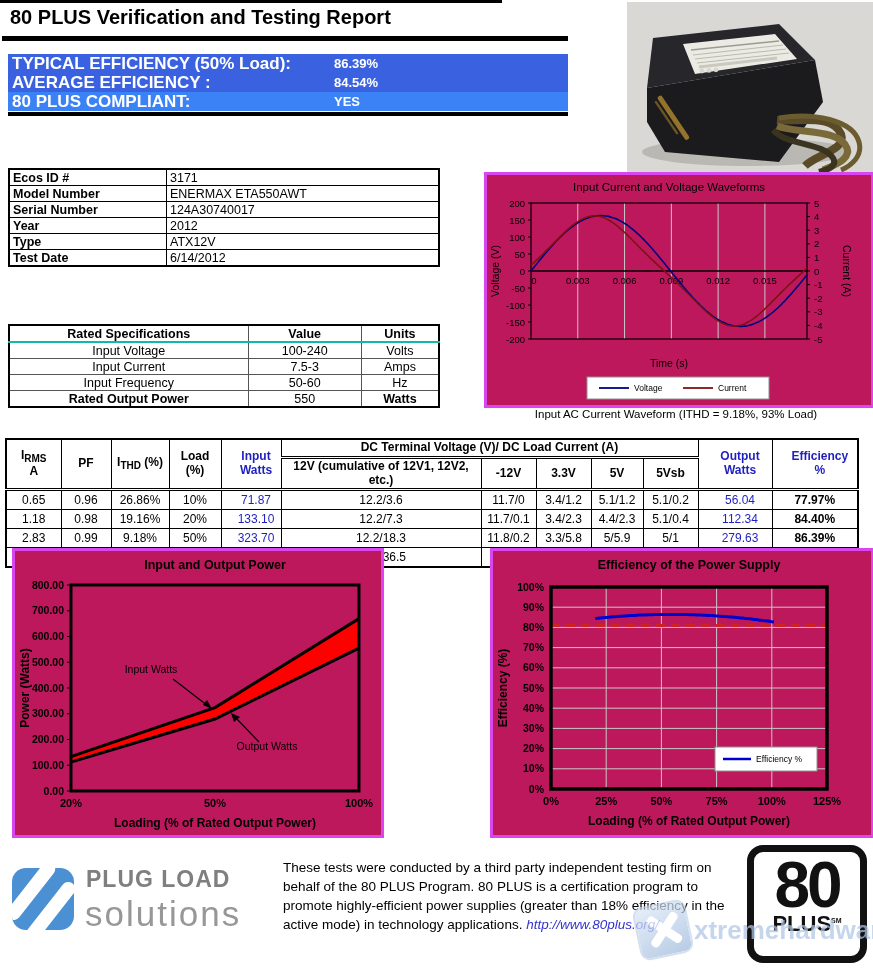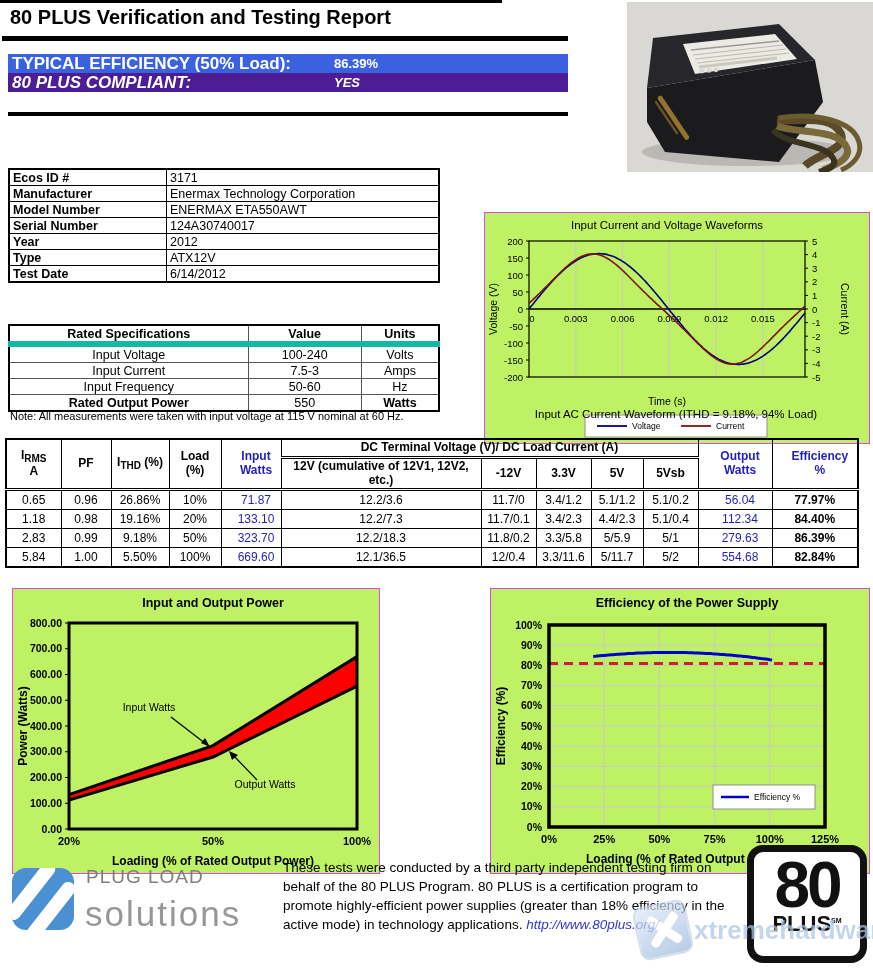--- a/index.html
+++ b/index.html
@@ -6,47 +6,47 @@
   body{font-family:"Liberation Sans",sans-serif;}
   .page{position:relative;width:873px;height:972px;background:#fff;overflow:hidden;}
 
   .top-rule{position:absolute;left:0;top:0;width:502px;height:3px;background:#000;}
   .page-title{position:absolute;left:10px;top:6px;font-size:20px;font-weight:bold;color:#000;letter-spacing:0px;}
   .title-underline{position:absolute;left:2px;top:36px;width:566px;height:5px;background:#000;}
 
   
   .summary{position:absolute;left:8px;top:54px;width:560px;}
   .summary .row{display:flex;height:19px;align-items:center;background:#3A62E0;}
-  .summary .row.navy{background:#4c1d95;font-style:italic;}
+  .summary .row.navy{background:#3b82f6;}
   .summary .lbl{width:322px;padding-left:4px;color:#fff;font-size:17px;font-weight:bold;}
   .summary .val{color:#fff;font-size:13px;font-weight:bold;}
   .summary-rule{position:absolute;left:8px;top:112px;width:560px;height:4px;background:#000;}
 
   
   .psu-photo{position:absolute;left:627px;top:2px;width:246px;height:170px;}
 
   
   table{border-collapse:collapse;}
   .info-table{position:absolute;left:8px;top:168px;}
   .info-table table{width:432px;border:2px solid #000;}
   .info-table td{border:1px solid #000;font-size:12.5px;height:15px;padding:0 3px;}
   .info-table td.k{width:150px;font-weight:bold;}
 
   .rated{position:absolute;left:8px;top:324px;}
   .rated table{width:432px;border:2px solid #000;}
   .rated th,.rated td{border:1px solid #555;font-size:12.5px;height:15px;padding:0 3px;}
-  .rated th{font-weight:bold;border-bottom:6px solid #14b8a6;}
+  .rated th{font-weight:bold;border-bottom:2px solid #14b8a6;}
   .rated .c{text-align:center;}
   .rated .l{text-align:center;}
   .rated tr.last td{font-weight:bold;}
   .rated tr.last td.c2{font-weight:normal;}
   .note{position:absolute;left:10px;top:410px;font-size:11px;color:#000;}
 
   
-  .panel{position:absolute;border:1px solid #d946ef;background:#bef264;margin-top:40px;}
+  .panel{position:absolute;border:3px solid #d946ef;background:#be185d;}
   .wave-panel{left:484px;top:172px;width:384px;height:230px;}
   .wave-caption{position:absolute;left:484px;top:408px;width:384px;text-align:center;font-size:11.5px;color:#000;}
   .power-panel{left:12px;top:548px;width:366px;height:284px;}
   .eff-panel{left:490px;top:548px;width:378px;height:284px;}
 
   
   .load-table{position:absolute;left:5px;top:438px;}
   .load-table table{width:853px;border:2px solid #000;table-layout:fixed;}
   .load-table th,.load-table td{border:1px solid #000;font-size:12px;text-align:center;padding:1px 2px;overflow:hidden;}
   .load-table th{font-weight:bold;line-height:1.15;}
@@ -55,21 +55,21 @@
   .load-table .blue{color:#1F1FBF;padding-left:12px;}
   .load-table .bold{font-weight:bold;}
   .load-table td{height:16px;}
 
   
   .pl-logo{position:absolute;left:8px;top:860px;width:270px;height:90px;}
   .pl-icon{position:absolute;left:4px;top:8px;width:62px;height:62px;border-radius:14px;background:#4A90D2;overflow:hidden;}
   .pl-icon .bar{position:absolute;width:14px;height:70px;background:#fff;border-radius:7px;transform:rotate(38deg);}
   .pl-icon .b1{left:12px;top:-12px;}
   .pl-icon .b2{left:32px;top:8px;}
-  .pl-text1{position:absolute;left:78px;top:6px;font-size:19px;font-weight:normal;color:#7F7F7F;letter-spacing:1px;}
+  .pl-text1{position:absolute;left:78px;top:6px;font-size:23px;font-weight:bold;color:#7F7F7F;letter-spacing:1px;}
   .pl-text2{position:absolute;left:77px;top:34px;font-size:35px;font-weight:normal;color:#979797;letter-spacing:2px;}
 
   .footer-text{position:absolute;left:283px;top:858px;width:462px;font-size:13.5px;line-height:1.42;color:#000;}
   .footer-text a{color:#3333CC;font-style:italic;text-decoration:none;}
 
   .badge80{position:absolute;left:747px;top:845px;width:106px;height:104px;border:7px solid #111;border-radius:16px;background:#fff;text-align:center;}
   .badge80 .big{font-size:64px;font-weight:bold;letter-spacing:-3px;line-height:0.98;color:#111;margin-top:2px;}
   .badge80 .small{font-size:22px;font-weight:bold;letter-spacing:0px;color:#111;line-height:0.8;margin-top:-2px;}
   .badge80 .sm{font-size:7px;vertical-align:super;font-weight:bold;}
 
@@ -88,20 +88,24 @@
 <div class="page">
 
   <div class="top-rule"></div>
   <div class="page-title">80 PLUS Verification and Testing Report</div>
   <div class="title-underline"></div>
 
   <div class="summary" id="summary">
       <div class="row">
        <span class="lbl">TYPICAL EFFICIENCY (50% Load):</span>
        <span class="val">86.39%</span>
+     </div>
+      <div class="row">
+       <span class="lbl">AVERAGE EFFICIENCY :</span>
+       <span class="val">84.54%</span>
      </div>
       <div class="row navy">
        <span class="lbl">80 PLUS COMPLIANT:</span>
        <span class="val">YES</span>
      </div>
     </div>
   <div class="summary-rule"></div>
 
   <svg class="psu-photo" viewBox="0 0 246 170">
     <rect x="0" y="0" width="246" height="170" fill="#d9d8d4"></rect>
@@ -134,24 +138,20 @@
   </svg>
 
   <div class="info-table" id="info-table">
       <table>
         <tbody>
           <tr>
             <td class="k">Ecos ID #</td>
             <td>3171</td>
           </tr>
           <tr>
-            <td class="k">Manufacturer</td>
-            <td>Enermax Technology Corporation</td>
-          </tr>
-          <tr>
             <td class="k">Model Number</td>
             <td>ENERMAX ETA550AWT</td>
           </tr>
           <tr>
             <td class="k">Serial Number</td>
             <td>124A30740017</td>
           </tr>
           <tr>
             <td class="k">Year</td>
             <td>2012</td>
@@ -192,21 +192,20 @@
       <td class="l">Hz</td>
           </tr>
           <tr class="last">
       <td class="c">Rated Output Power</td>
       <td class="c c2">550</td>
       <td class="l">Watts</td>
           </tr>
         </tbody>
       </table>
     </div>
-  <div class="note">Note: All measurements were taken with input voltage at 115 V nominal at 60 Hz.</div>
 
   <div class="panel wave-panel" id="wave-panel"><svg width="382" height="228" viewBox="0 0 382 228">
         <text x="182" y="16" font-size="11.5" text-anchor="middle" fill="#000">Input Current and Voltage Waveforms</text>
         <text x="47" y="109" font-size="9.5" text-anchor="middle" fill="#000">0</text>
         <line x1="90.77966101694915" y1="28" x2="90.77966101694915" y2="164" stroke="#c8c8c8" stroke-width="1"></line>
         <text x="90.77966101694915" y="109" font-size="9.5" text-anchor="middle" fill="#000">0.003</text>
         <line x1="137.5593220338983" y1="28" x2="137.5593220338983" y2="164" stroke="#c8c8c8" stroke-width="1"></line>
         <text x="137.5593220338983" y="109" font-size="9.5" text-anchor="middle" fill="#000">0.006</text>
         <line x1="184.33898305084745" y1="28" x2="184.33898305084745" y2="164" stroke="#c8c8c8" stroke-width="1"></line>
         <text x="184.33898305084745" y="109" font-size="9.5" text-anchor="middle" fill="#000">0.009</text>
@@ -260,21 +259,21 @@
         <polyline points="44.0,90.3 45.7,88.7 47.5,87.1 49.2,85.4 50.9,83.8 52.6,82.2 54.4,80.5 56.1,78.8 57.8,77.1 59.5,75.4 61.3,73.7 63.0,71.9 64.7,70.2 66.4,68.4 68.2,66.7 69.9,64.9 71.6,63.2 73.3,61.5 75.1,59.8 76.8,58.2 78.5,56.5 80.2,54.9 82.0,53.4 83.7,51.9 85.4,50.5 87.1,49.2 88.9,47.9 90.6,46.8 92.3,45.7 94.0,44.7 95.8,43.8 97.5,43.0 99.2,42.4 100.9,41.8 102.7,41.4 104.4,41.1 106.1,41.0 107.8,40.9 109.5,41.0 111.3,41.2 113.0,41.5 114.7,42.0 116.4,42.6 118.2,43.3 119.9,44.1 121.6,45.0 123.3,46.0 125.1,47.1 126.8,48.3 128.5,49.6 130.2,51.0 132.0,52.4 133.7,53.9 135.4,55.4 137.1,57.0 138.9,58.7 140.6,60.3 142.3,62.0 144.0,63.7 145.8,65.5 147.5,67.2 149.2,69.0 150.9,70.7 152.7,72.5 154.4,74.2 156.1,75.9 157.8,77.6 159.6,79.3 161.3,81.0 163.0,82.7 164.7,84.3 166.5,85.9 168.2,87.6 169.9,89.2 171.6,90.8 173.4,92.4 175.1,93.9 176.8,95.5 178.5,97.1 180.3,98.7 182.0,100.3 183.7,101.9 185.4,103.5 187.2,105.1 188.9,106.7 190.6,108.3 192.3,110.0 194.1,111.7 195.8,113.4 197.5,115.1 199.2,116.8 201.0,118.5 202.7,120.2 204.4,122.0 206.1,123.7 207.9,125.5 209.6,127.2 211.3,129.0 213.0,130.7 214.8,132.3 216.5,134.0 218.2,135.6 219.9,137.2 221.7,138.7 223.4,140.2 225.1,141.6 226.8,142.9 228.6,144.2 230.3,145.3 232.0,146.4 233.7,147.4 235.5,148.3 237.2,149.0 238.9,149.7 240.6,150.2 242.4,150.6 244.1,150.9 245.8,151.0 247.5,151.1 249.3,151.0 251.0,150.8 252.7,150.4 254.4,149.9 256.2,149.4 257.9,148.7 259.6,147.8 261.3,146.9 263.1,145.9 264.8,144.8 266.5,143.6 268.2,142.3 270.0,140.9 271.7,139.5 273.4,138.0 275.1,136.4 276.9,134.8 278.6,133.2 280.3,131.5 282.0,129.8 283.8,128.1 285.5,126.4 287.2,124.6 288.9,122.9 290.7,121.1 292.4,119.4 294.1,117.6 295.8,115.9 297.6,114.2 299.3,112.5 301.0,110.8 302.7,109.2 304.5,107.5 306.2,105.9 307.9,104.3 309.6,102.7 311.4,101.1 313.1,99.5 314.8,97.9 316.5,96.3 318.3,94.7 320.0,93.2" fill="none" stroke="#7F1212" stroke-width="1.6"></polyline>
         <text x="12" y="96" font-size="10.5" text-anchor="middle" fill="#000" transform="rotate(-90 12 96)">Voltage (V)</text>
         <text x="356" y="96" font-size="10.5" text-anchor="middle" fill="#000" transform="rotate(90 356 96)">Current (A)</text>
         <text x="182" y="192" font-size="10.5" text-anchor="middle" fill="#000">Time (s)</text>
         <rect x="100" y="202" width="182" height="22" fill="#fff" stroke="#909090"></rect>
         <line x1="112" y1="213" x2="142" y2="213" stroke="#00007F" stroke-width="1.8"></line>
         <text x="147" y="216" font-size="8.5" text-anchor="start" fill="#000">Voltage</text>
         <line x1="196" y1="213" x2="226" y2="213" stroke="#7F1212" stroke-width="1.8"></line>
         <text x="231" y="216" font-size="8.5" text-anchor="start" fill="#000">Current</text>
       </svg></div>
-  <div class="wave-caption">Input AC Current Waveform (ITHD = 9.18%, 94% Load)</div>
+  <div class="wave-caption">Input AC Current Waveform (ITHD = 9.18%, 93% Load)</div>
 
   <div class="load-table" id="load-table">
       <table>
         <colgroup>
           <col style="width:55px">
           <col style="width:50px">
           <col style="width:58px">
           <col style="width:52px">
           <col style="width:60px">
           <col style="width:200px">

